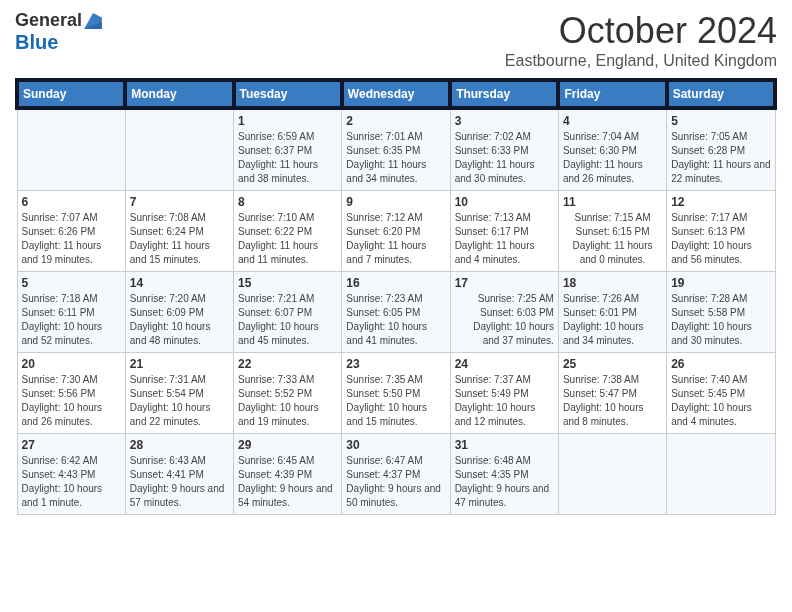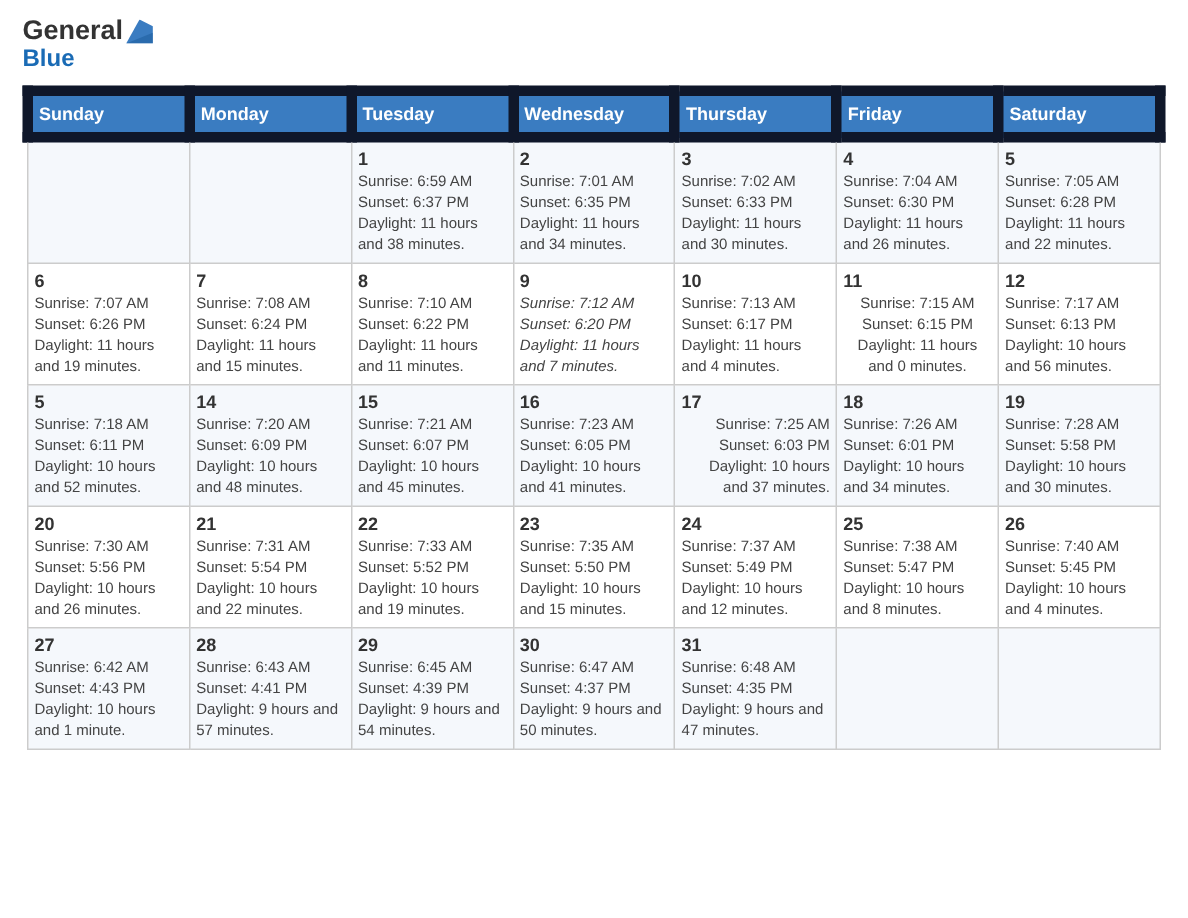--- a/index.html
+++ b/index.html
@@ -24,21 +24,21 @@
     .logo-text {
       display: flex;
       align-items: flex-end;
     }
     .logo-general {
       font-size: 18px;
       font-weight: bold;
       color: #333;
     }
     .logo-blue {
-      font-size: 16px;
+      font-size: 20px;
       font-weight: bold;
       color: #1a6bb5;
     }
     .logo-icon {
       width: 18px;
       height: 16px;
       margin-left: 2px;
       margin-bottom: 2px;
     }
     .title-block {
@@ -58,21 +58,21 @@
       border-collapse: collapse;
       table-layout: fixed;
     }
     thead tr th {
       background-color: #3a7cc1;
       color: #fff;
       font-size: 12px;
       font-weight: bold;
       padding: 5px 4px;
       text-align: left;
-      border: 7px solid #0f172a;
+      border: 4px solid #0f172a;
     }
     tbody tr td {
       vertical-align: top;
       border: 1px solid #ccc;
       padding: 4px 4px;
       font-size: 10px;
       color: #333;
       height: 80px;
       background: #fff;
     }
@@ -102,20 +102,22 @@
     <div class="logo-text">
       <span class="logo-general">General</span>
       <svg class="logo-icon" viewBox="0 0 20 18" xmlns="http://www.w3.org/2000/svg">
         <polygon points="0,18 20,18 20,5 10,0" fill="#3a7cc1"></polygon>
         <polygon points="0,18 20,18 20,10" fill="#1a5a9a" opacity="0.5"></polygon>
       </svg>
     </div>
     <span class="logo-blue">Blue</span>
   </div>
   <div class="title-block">
+    <div class="month-title">October 2024</div>
+    <div class="location-title">Eastbourne, England, United Kingdom</div>
   </div>
 </div>
 
 <table>
   <thead>
     <tr>
     <th>Sunday</th>
         <th>Monday</th>
         <th>Tuesday</th>
         <th>Wednesday</th>
@@ -173,21 +175,21 @@
 Daylight: 11 hours and 15 minutes.</div>
         </td>
         <td>
           <span class="day-num">8</span>
           <div class="cell-content" style="white-space: pre-line;">Sunrise: 7:10 AM
 Sunset: 6:22 PM
 Daylight: 11 hours and 11 minutes.</div>
         </td>
         <td>
           <span class="day-num">9</span>
-          <div class="cell-content" style="white-space: pre-line; font-style: italic;">Sunrise: 7:12 AM
+          <div class="cell-content" style="white-space: pre-line;">Sunrise: 7:12 AM
 Sunset: 6:20 PM
 Daylight: 11 hours and 7 minutes.</div>
         </td>
         <td>
           <span class="day-num">10</span>
           <div class="cell-content" style="white-space: pre-line;">Sunrise: 7:13 AM
 Sunset: 6:17 PM
 Daylight: 11 hours and 4 minutes.</div>
         </td>
         <td>

